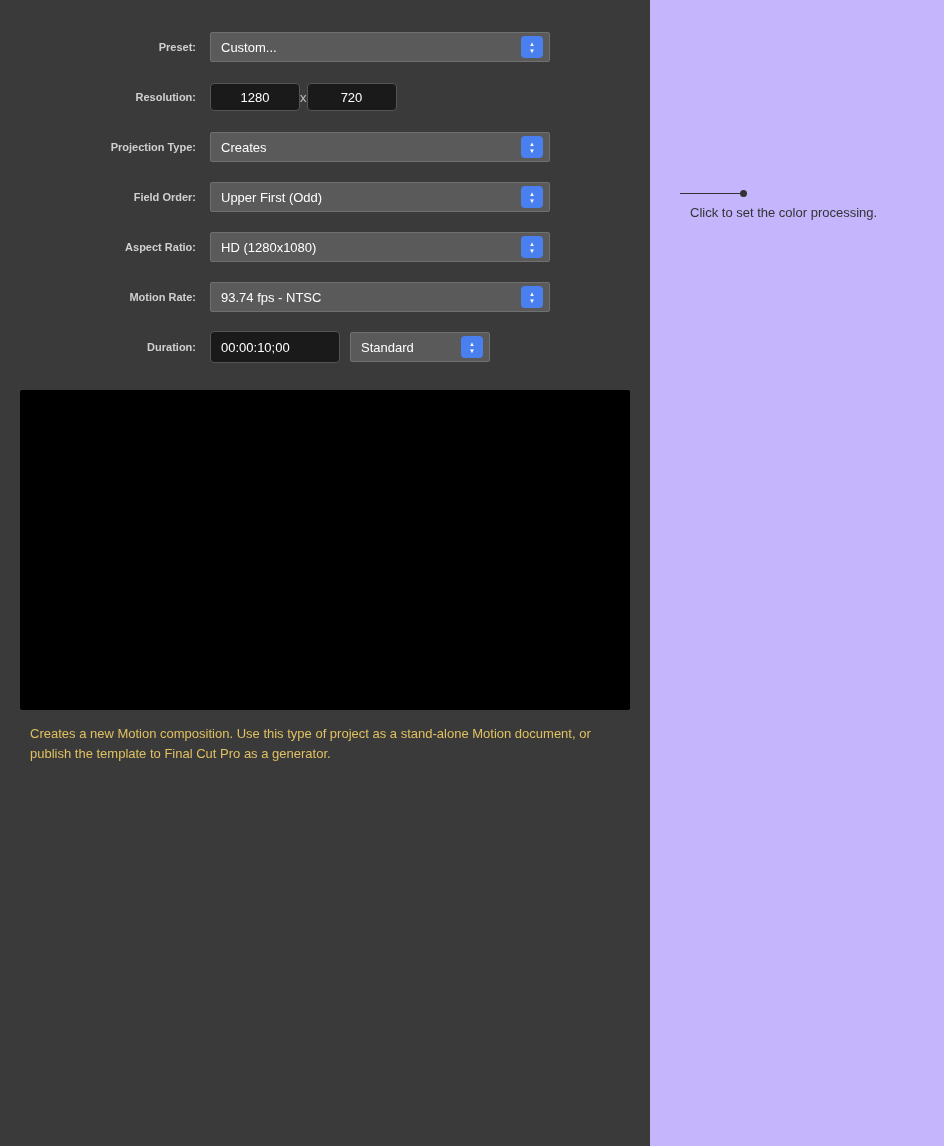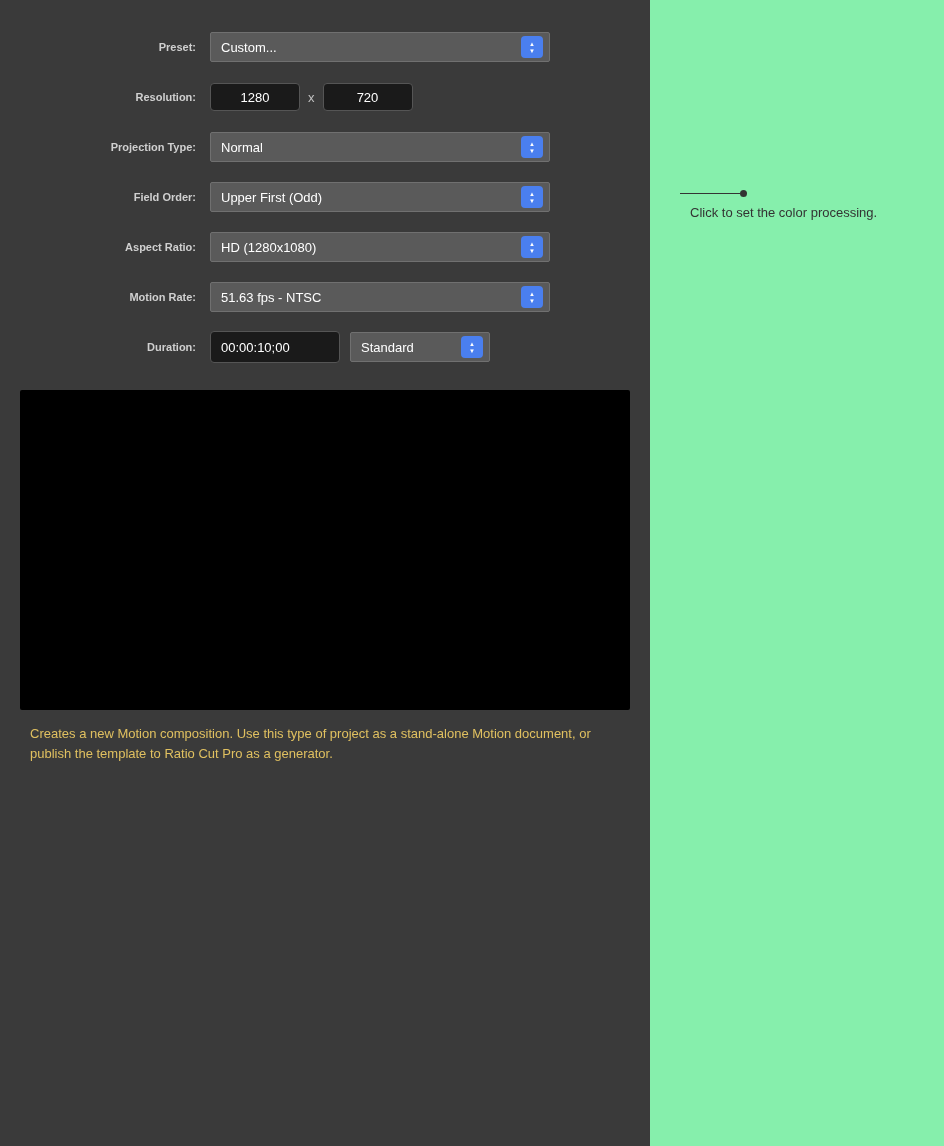--- a/index.html
+++ b/index.html
@@ -28,21 +28,21 @@
       background: #3a3a3a;
       padding: 30px 20px 20px 20px;
       display: flex;
       flex-direction: column;
       gap: 0px;
     }
 
     .right-panel {
       width: 294px;
       height: 1146px;
-      background: #86efac;
+      background: #c4b5fd;
       display: flex;
       flex-direction: column;
       padding: 180px 20px 0 30px;
     }
 
     .form-section {
       display: flex;
       flex-direction: column;
       gap: 16px;
       margin-bottom: 16px;
@@ -86,21 +86,20 @@
     .chevron-updown::after {
       content: "▼";
       font-size: 6px;
       color: white;
       display: block;
     }
 
     .resolution-row {
       display: flex;
       align-items: center;
-      gap: 8px;
     }
 
     .resolution-input {
       width: 90px;
       background: #1a1a1a;
       border: 1px solid #555;
       border-radius: 4px;
       color: #ffffff;
       font-size: 13px;
       padding: 4px 8px;
@@ -221,21 +220,21 @@
             <span class="resolution-x">x</span>
             <input type="text" class="resolution-input" value="720" style="">
           </div>
         </div>
       </div>
 
       <div class="form-row">
         <div class="form-label">Projection Type:</div>
         <div class="form-control">
           <div class="select-wrapper">
-            <span class="select-text">Normal</span>
+            <span class="select-text">Creates</span>
             <div class="stepper-btn">
               <div class="chevron-updown"></div>
             </div>
           </div>
         </div>
       </div>
 
 
       <div class="form-row">
         <div class="form-label">Field Order:</div>
@@ -258,21 +257,21 @@
               <div class="chevron-updown"></div>
             </div>
           </div>
         </div>
       </div>
 
       <div class="form-row">
         <div class="form-label">Motion Rate:</div>
         <div class="form-control">
           <div class="select-wrapper">
-            <span class="select-text">51.63 fps - NTSC</span>
+            <span class="select-text">93.74 fps - NTSC</span>
             <div class="stepper-btn">
               <div class="chevron-updown"></div>
             </div>
           </div>
         </div>
       </div>
 
       <div class="form-row">
         <div class="form-label">Duration:</div>
         <div class="form-control">
@@ -285,21 +284,21 @@
               </div>
             </div>
           </div>
         </div>
       </div>
 
     </div>
 
     <div class="preview-area"></div>
 
-    <p class="description-text">Creates a new Motion composition. Use this type of project as a stand-alone Motion document, or publish the template to Ratio Cut Pro as a generator.</p>
+    <p class="description-text">Creates a new Motion composition. Use this type of project as a stand-alone Motion document, or publish the template to Final Cut Pro as a generator.</p>
   </div>
 
   <div class="right-panel">
     <div class="callout-connector">
       <div style="display:flex; align-items:center; gap:0;">
         <div style="width:60px; height:1px; background:#333; flex-shrink:0;"></div>
         <div style="width:7px; height:7px; border-radius:50%; background:#333; flex-shrink:0;"></div>
       </div>
     </div>
     <p class="callout-text" style="margin-top:6px; margin-left:10px;">Click to set the color processing.</p>

